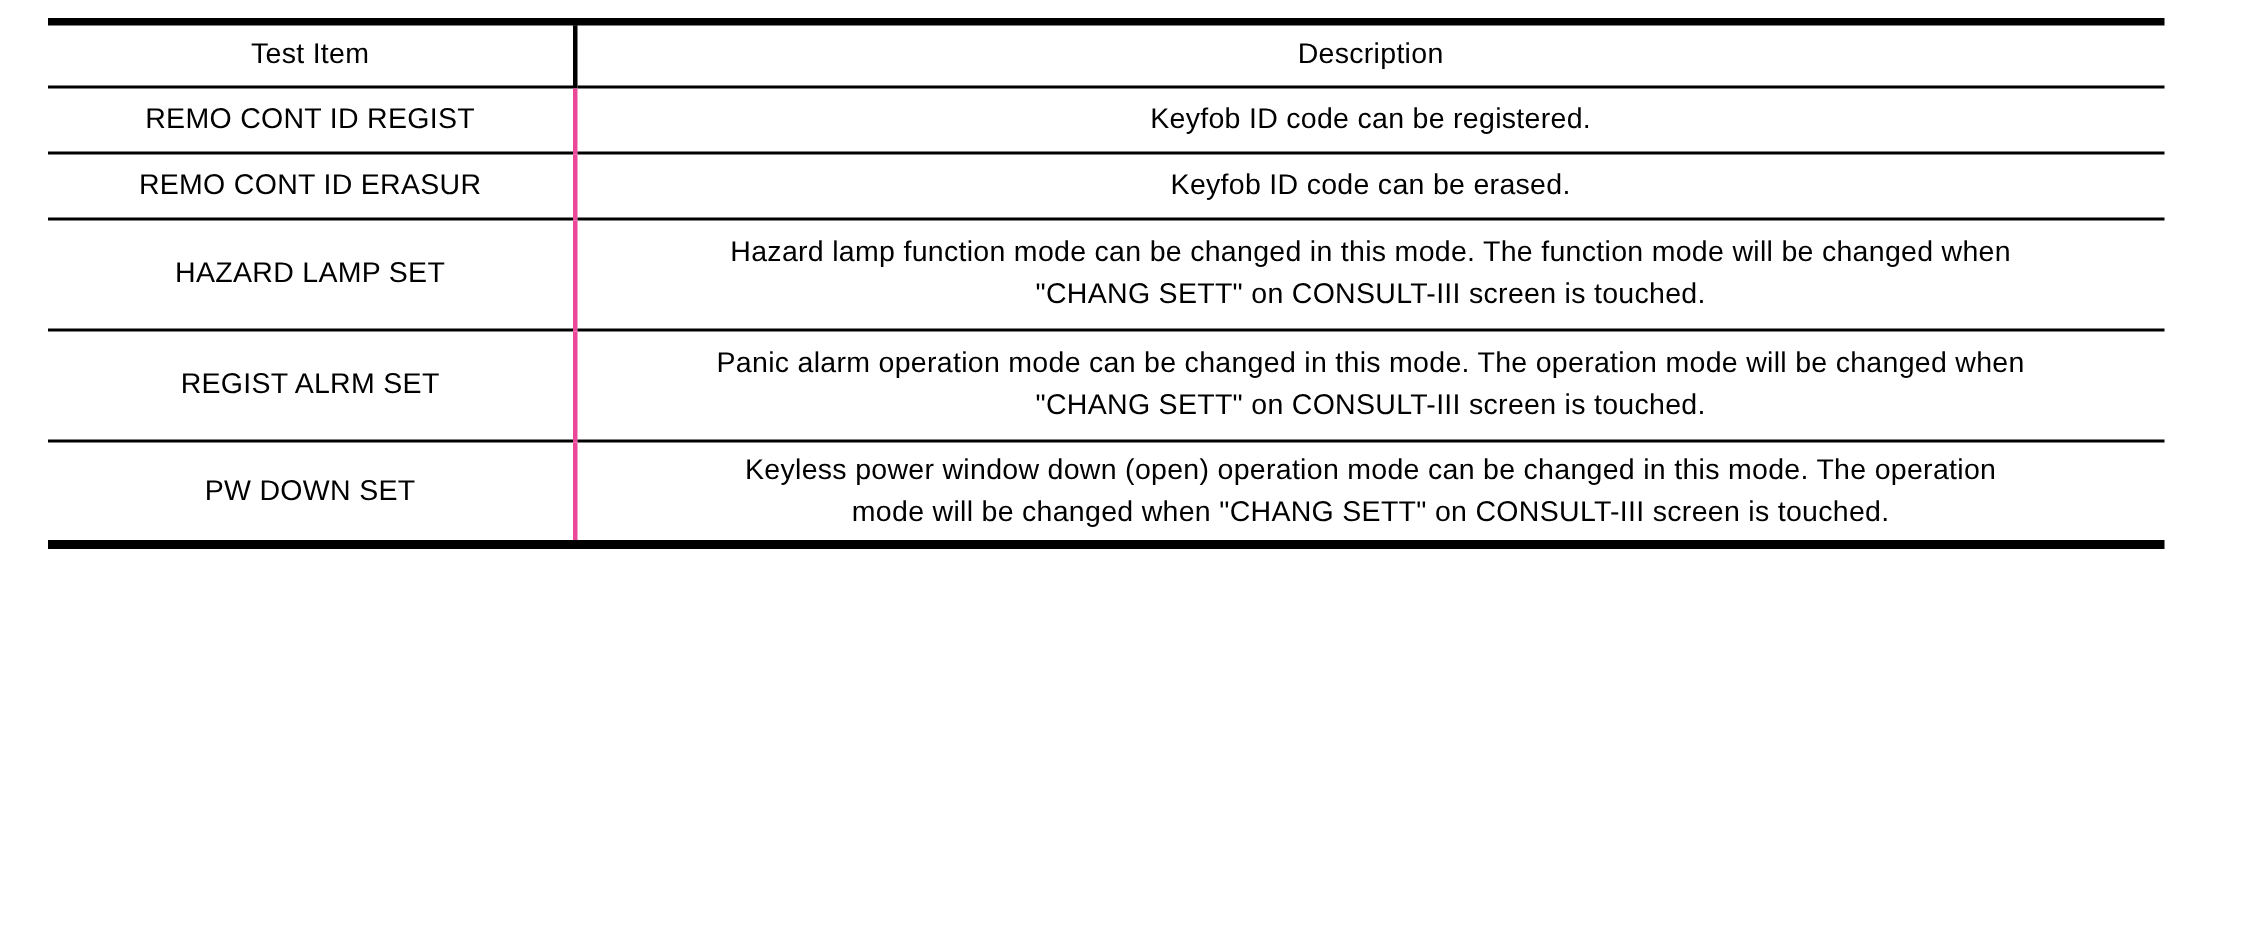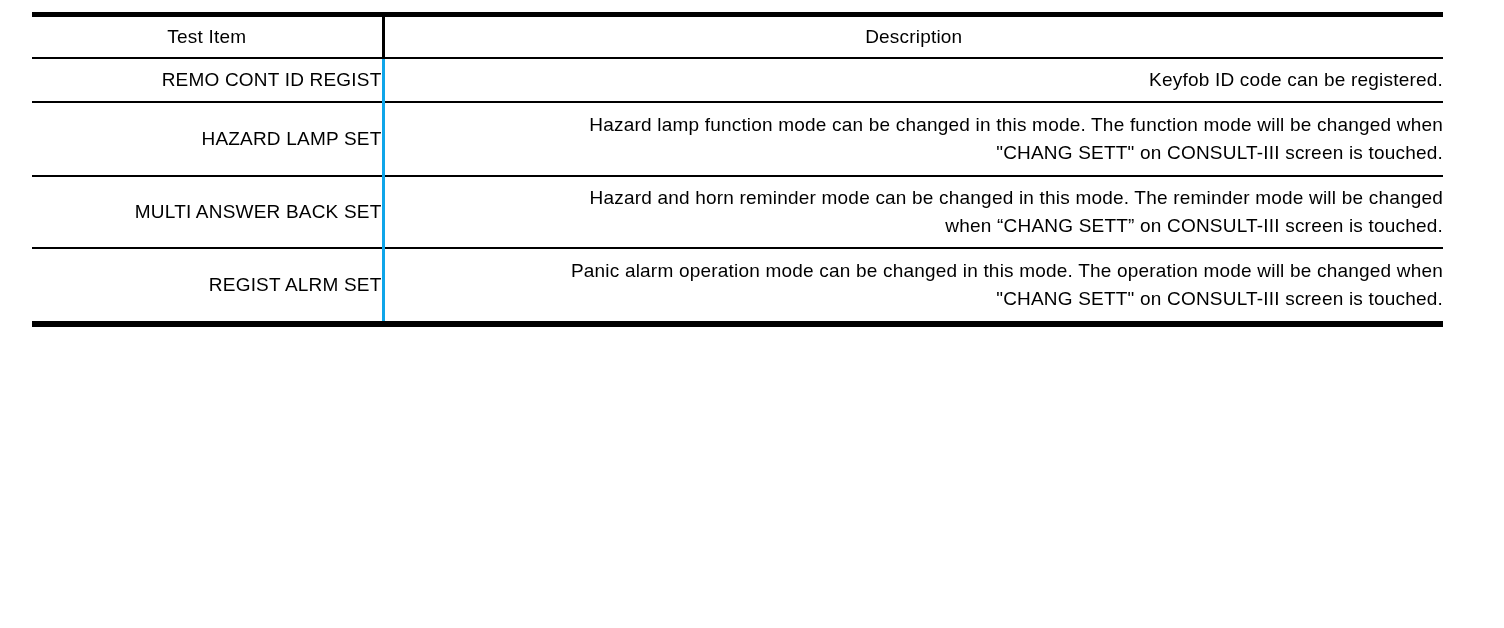--- a/index.html
+++ b/index.html
@@ -36,31 +36,31 @@
     vertical-align: middle;
     font-weight: 400;
     padding: 0;
     margin-left: 35px;
   }
   th.col-head {
     text-align: center;
     height: 40px;
   }
   td.item-cell {
-    border-right: 3px solid #0ea5e9;
+    border-right: 3px solid #ec4899;
     padding-left: 15px;
-    text-align: right;
+    text-align: center;
   }
   th.item-head {
     border-right: 3px solid #000;
   }
   td.desc-cell {
     padding-left: 14px;
     padding-right: 6px;
-    text-align: right;
+    text-align: center;
     white-space: pre-line;
   }
   tr.h-single td { height: 42px; }
   tr.h-single-lg td { height: 44px; }
   tr.h-double td { height: 70px; }
   tr.h-double-lg td { height: 72px; }
   tr.h-last td { height: 65px; }
 </style>
 </head>
 <body>
@@ -75,30 +75,34 @@
       <tr>
         <th class="col-head item-head">Test Item</th>
         <th class="col-head">Description</th>
       </tr>
     </thead>
     <tbody>
       <tr class="h-single">
         <td class="item-cell">REMO CONT ID REGIST</td>
         <td class="desc-cell">Keyfob ID code can be registered.</td>
       </tr>
+      <tr class="h-single">
+        <td class="item-cell">REMO CONT ID ERASUR</td>
+        <td class="desc-cell">Keyfob ID code can be erased.</td>
+      </tr>
       <tr class="h-double-lg">
         <td class="item-cell">HAZARD LAMP SET</td>
         <td class="desc-cell">Hazard lamp function mode can be changed in this mode. The function mode will be changed when
 "CHANG SETT" on CONSULT-III screen is touched.</td>
-      </tr>
-      <tr class="h-double">
-        <td class="item-cell">MULTI ANSWER BACK SET</td>
-        <td class="desc-cell">Hazard and horn reminder mode can be changed in this mode. The reminder mode will be changed
-when “CHANG SETT” on CONSULT-III screen is touched.</td>
       </tr>
       <tr class="h-double-lg">
         <td class="item-cell">REGIST ALRM SET</td>
         <td class="desc-cell">Panic alarm operation mode can be changed in this mode. The operation mode will be changed when
 "CHANG SETT" on CONSULT-III screen is touched.</td>
       </tr>
+      <tr class="h-last">
+        <td class="item-cell">PW DOWN SET</td>
+        <td class="desc-cell">Keyless power window down (open) operation mode can be changed in this mode. The operation
+mode will be changed when "CHANG SETT" on CONSULT-III screen is touched.</td>
+      </tr>
     </tbody>
   </table>
 </div>
 
 </body></html>

